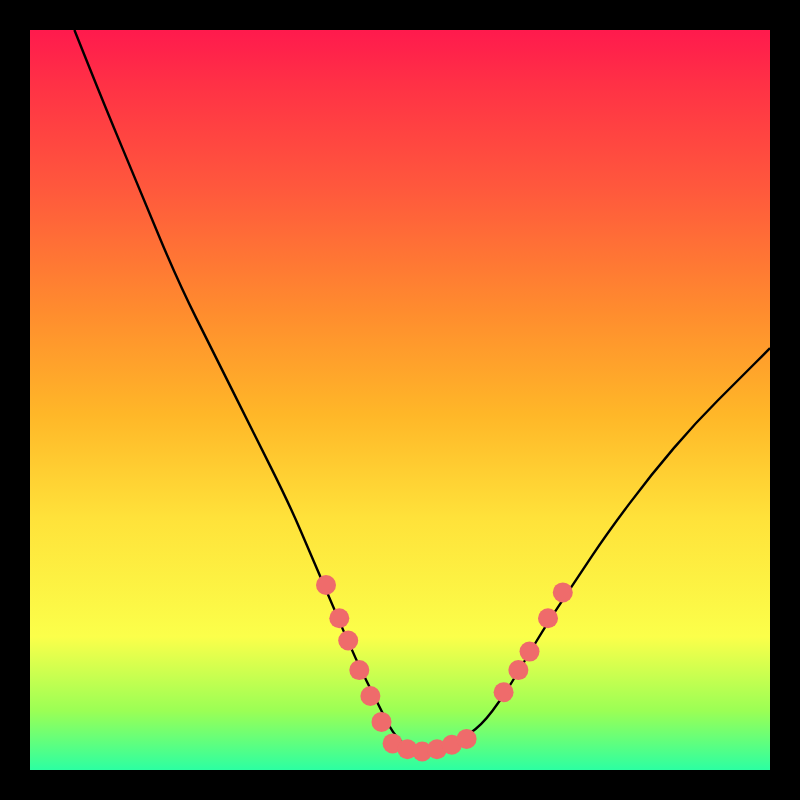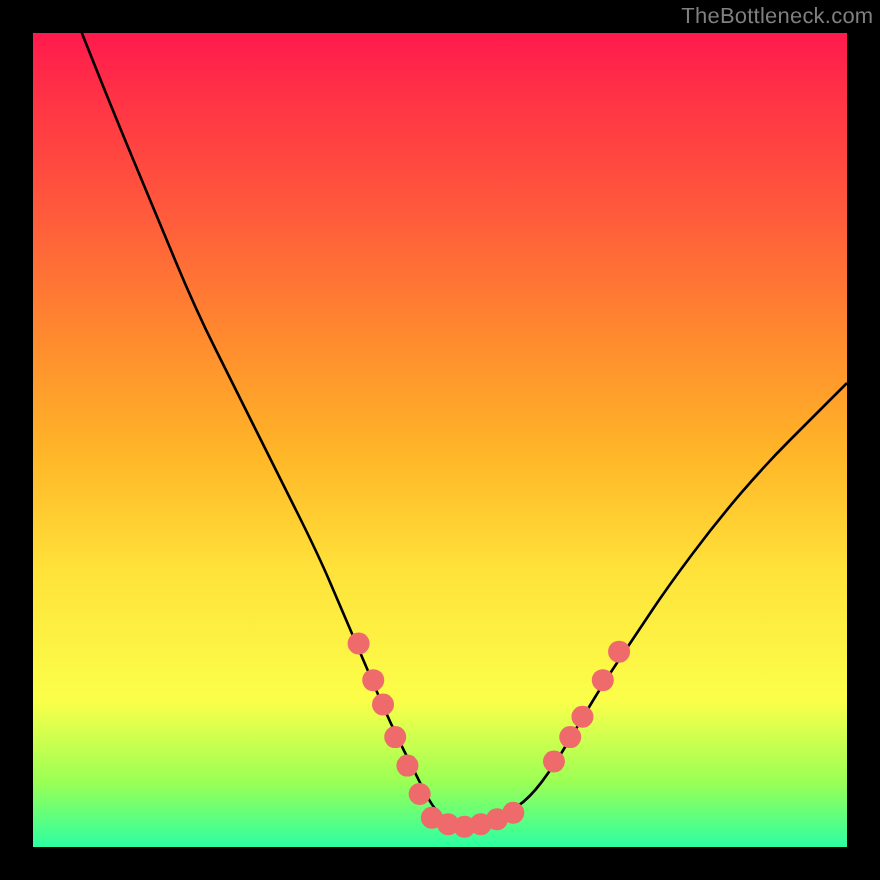--- a/index.html
+++ b/index.html
@@ -55,21 +55,20 @@
     top: 0;
     width: 740px;
     height: 740px;
     overflow: visible;
   }
 </style>
 </head>
 <body>
 
 <div class="frame">
-  <div class="watermark">TheBottleneck.com</div>
   <div class="plot">
     <svg class="curve" viewBox="0 0 740 740">
       <path id="curve-path" fill="none" stroke="#000000" stroke-width="2.4" d="M 44.4 0.0 Q 44.4 0.0 59.2 37.0 Q 74.0 74.0 92.5 118.4 Q 111.0 162.8 129.5 207.2 Q 148.0 251.6 166.5 288.6 Q 185.0 325.6 203.5 362.6 Q 222.0 399.6 240.5 436.6 Q 259.0 473.6 270.1 499.5 Q 281.2 525.4 292.3 551.3 Q 303.4 577.2 314.5 603.1 Q 325.6 629.0 336.7 651.2 Q 347.8 673.4 355.2 688.2 Q 362.6 703.0 370.0 710.4 Q 377.4 717.8 384.8 719.6 Q 392.2 721.5 399.6 719.6 Q 407.0 717.8 418.1 714.1 Q 429.2 710.4 440.3 703.0 Q 451.4 695.6 462.5 680.8 Q 473.6 666.0 484.7 647.5 Q 495.8 629.0 506.9 610.5 Q 518.0 592.0 532.8 569.8 Q 547.6 547.6 562.4 525.4 Q 577.2 503.2 599.4 473.6 Q 621.6 444.0 643.8 418.1 Q 666.0 392.2 688.2 370.0 Q 710.4 347.8 725.2 333.0 T 740.0 318.2"></path>
       <g id="marker-group">
           <ellipse cx="296.0" cy="555.0" rx="10" ry="10" fill="#ef6b6b" stroke="#b54848" stroke-width="0"></ellipse>
           <ellipse cx="309.3" cy="588.3" rx="10" ry="10" fill="#ef6b6b" stroke="#b54848" stroke-width="0"></ellipse>
           <ellipse cx="318.2" cy="610.5" rx="10" ry="10" fill="#ef6b6b" stroke="#b54848" stroke-width="0"></ellipse>
           <ellipse cx="329.3" cy="640.1" rx="10" ry="10" fill="#ef6b6b" stroke="#b54848" stroke-width="0"></ellipse>
           <ellipse cx="340.4" cy="666.0" rx="10" ry="10" fill="#ef6b6b" stroke="#b54848" stroke-width="0"></ellipse>
           <ellipse cx="351.5" cy="691.9" rx="10" ry="10" fill="#ef6b6b" stroke="#b54848" stroke-width="0"></ellipse>

